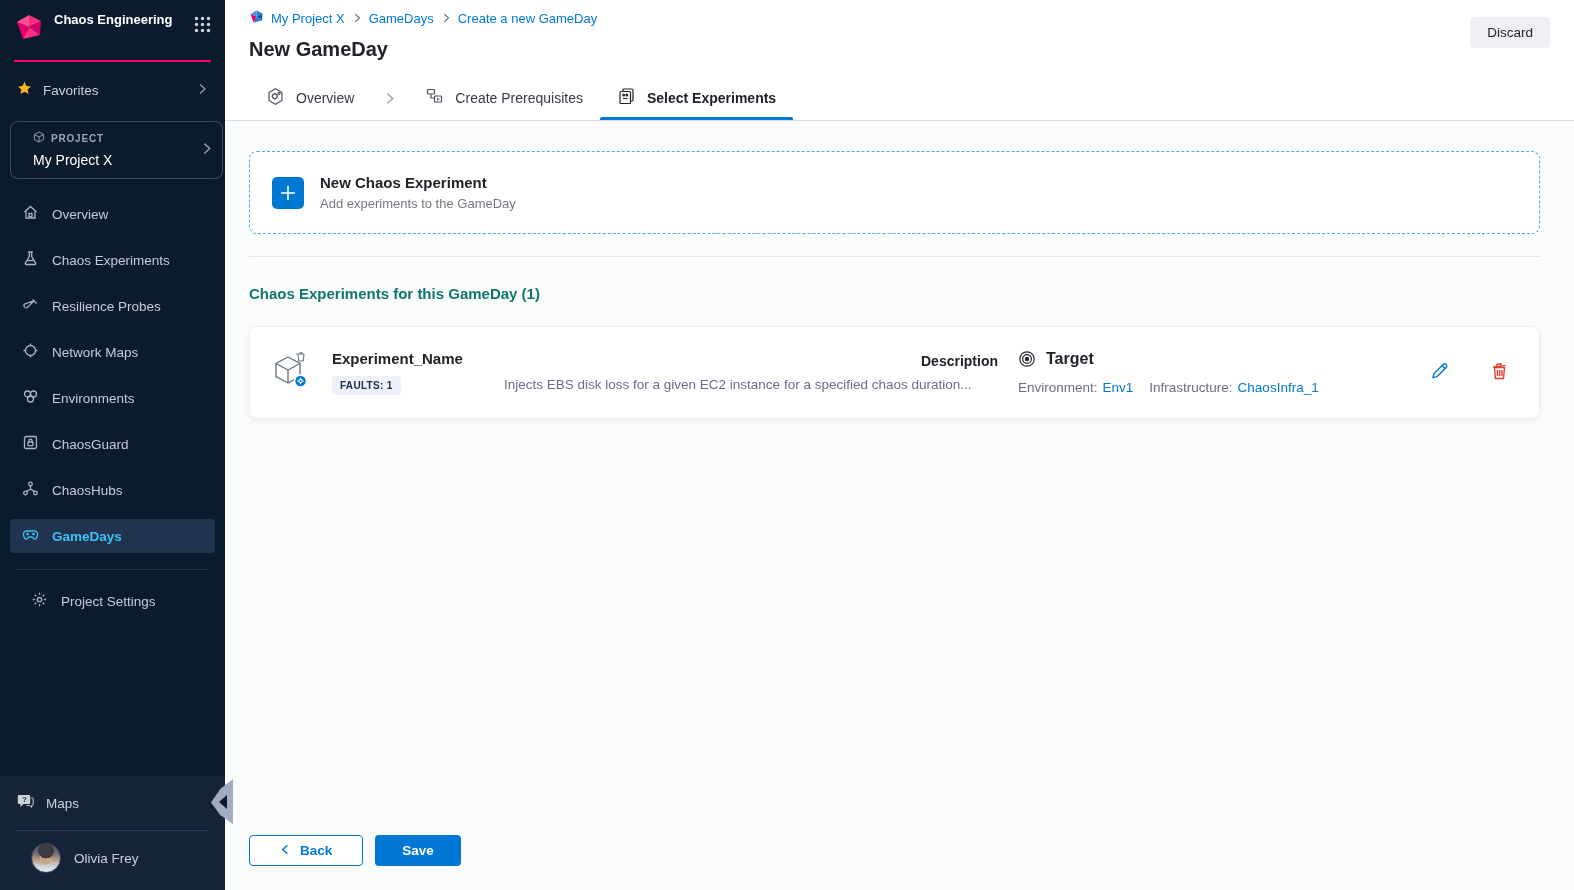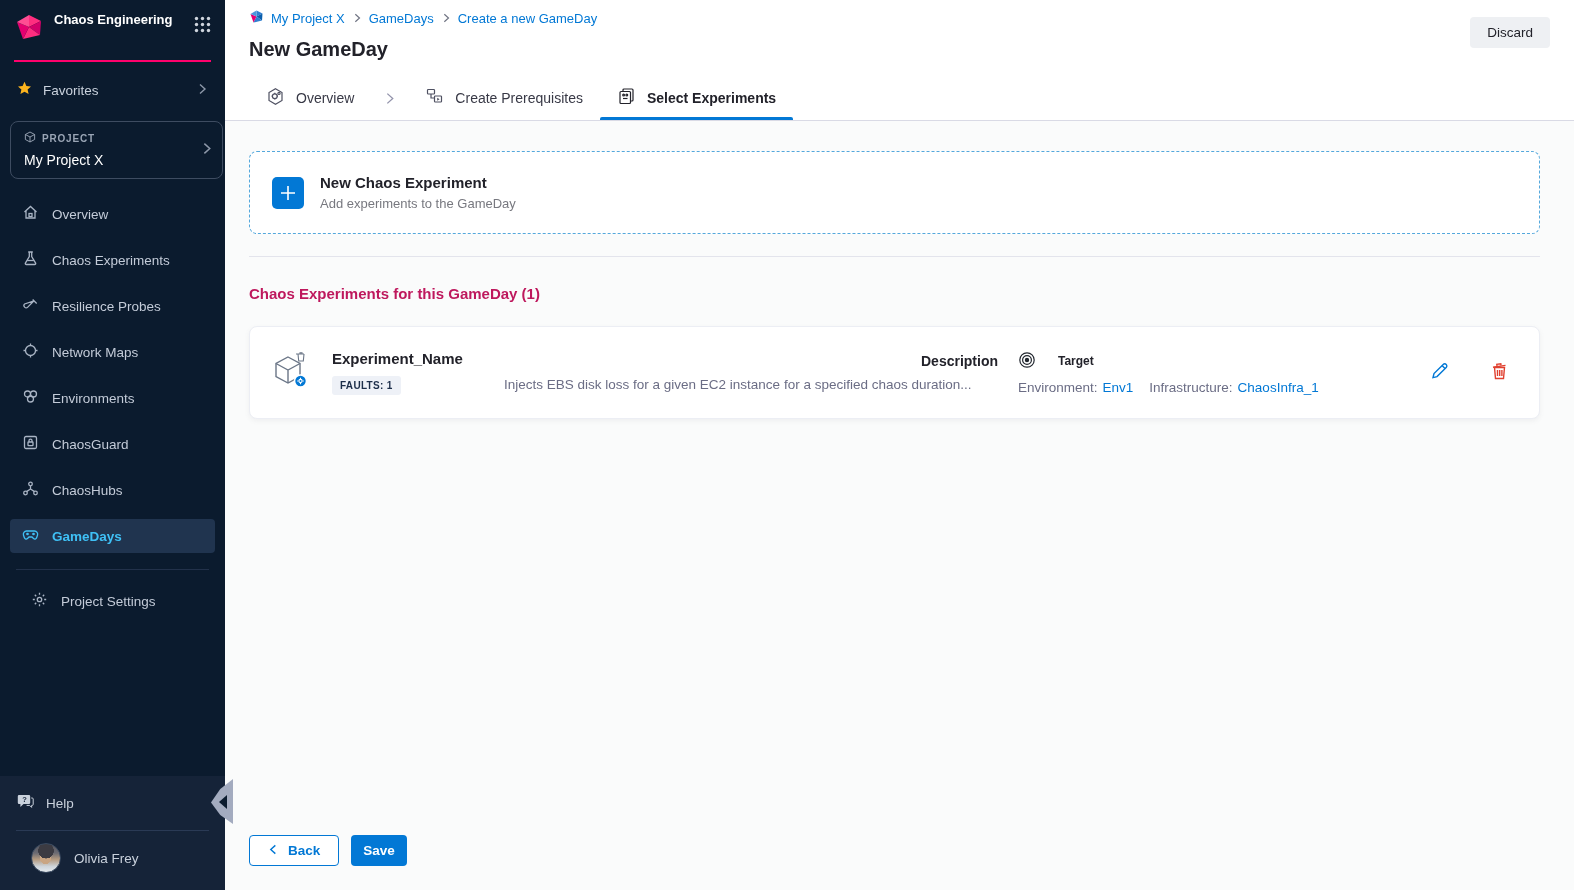--- a/index.html
+++ b/index.html
@@ -9,21 +9,21 @@
   
   .sidebar { width:225px; flex:none; background:#0b1b2e; display:flex; flex-direction:column; position:relative; }
   .brand { display:flex; align-items:flex-start; padding:12px 14px 8px 14px; gap:10px; }
   .brand-title { width:96px; font-size:13px; font-weight:700; color:#ffffff; line-height:1.3; flex:1; }
   .grid-icon { margin-left:auto; margin-top:4px; cursor:pointer; }
   .brand-rule { height:2px; background:#ff016c; margin:6px 14px 0 14px; }
 
   .fav-row { display:flex; align-items:center; gap:11px; padding:19px 17px 14px 17px; font-size:13.5px; color:#c9d1dc; cursor:pointer; }
   .fav-row .chev { margin-left:auto; }
 
-  .project-box { margin:8px 2px 0 10px; border:1px solid #3e4c61; border-radius:8px; padding:9px 26px 10px 13px; position:relative; cursor:pointer; }
+  .project-box { margin:8px 2px 0 10px; border:1px solid #3e4c61; border-radius:8px; padding:9px 26px 10px 22px; position:relative; cursor:pointer; }
   .project-kicker { display:flex; align-items:center; gap:6px; font-size:10px; letter-spacing:.8px; color:#9aa5b5; font-weight:700; }
   .project-name { font-size:14px; color:#ffffff; margin-top:7px; }
   .project-box .chev { position:absolute; right:9px; top:50%; transform:translateY(-50%); }
 
   .nav { padding:18px 10px 0 10px; display:flex; flex-direction:column; gap:12px; }
   .nav-item { display:flex; align-items:center; gap:13px; padding:7px 12px; font-size:13.5px; color:#c3cbd8; border-radius:4px; cursor:pointer; }
   .nav-item svg { flex:none; }
   .nav-item.active { background:#20344f; color:#3fc0f5; font-weight:700; }
   .side-divider { height:1px; background:#22314a; margin:16px 16px 0 16px; }
   .settings-wrap { padding:14px 10px 0 19px; }
@@ -58,41 +58,41 @@
   .tab-sep { display:flex; align-items:center; padding:0 12px; }
 
   .content { flex:1; padding:30px 34px 0 24px; position:relative; }
 
   .dashed-box { border:1.6px dashed #54a8dc; border-radius:8px; background:#ffffff; height:83px; display:flex; align-items:center; gap:16px; padding:4px 22px; cursor:pointer; }
   .plus-btn { width:32px; height:32px; background:#0278d5; border:none; border-radius:5px; display:flex; align-items:center; justify-content:center; flex:none; cursor:pointer; }
   .nx-title { font-size:15px; font-weight:700; color:#22222a; }
   .nx-sub { font-size:13px; color:#77787f; margin-top:5px; }
 
   .content-divider { height:1px; background:#e3e4ec; margin-top:22px; }
-  .section-heading { margin-top:28px; font-size:15px; font-weight:700; color:#be185d; }
+  .section-heading { margin-top:28px; font-size:15px; font-weight:700; color:#0f766e; }
 
   .exp-card { margin-top:24px; background:#ffffff; border:1px solid #eceef4; border-radius:8px; box-shadow:0 2px 5px rgba(96,97,112,.08); height:93px; display:flex; align-items:center; padding:0 20px 0 22px; }
   .exp-icon { flex:none; margin-right:20px; }
   .exp-name-col { width:172px; flex:none; }
   .exp-name { font-size:15px; font-weight:700; color:#22222a; }
   .faults-badge { display:inline-block; margin-top:9px; background:#eef1f7; color:#1c2e4a; font-size:10px; font-weight:700; letter-spacing:.3px; padding:4px 8px; border-radius:3px; }
   .exp-desc-col { flex:1; padding-right:20px; }
   .exp-desc-label { font-size:14px; font-weight:700; color:#22222a;text-align:right; }
   .exp-desc-text { font-size:13.5px; color:#6b6d85; margin-top:8px; }
   .exp-target-col { width:400px; flex:none; }
-  .target-head { display:flex; align-items:center; gap:22px; font-size:12px; font-weight:700; color:#22222a; }
+  .target-head { display:flex; gap:10px; font-size:16px; font-weight:700; color:#22222a; }
   .target-meta { display:flex; gap:16px; margin-top:8px; font-size:13.5px; color:#6b6d85; }
   .meta-pair { display:flex; gap:5px; }
   .meta-link { color:#0278d5; cursor:pointer; }
   .exp-actions { display:flex; align-items:center; gap:36px; padding:0 8px 0 10px; }
   .icon-btn { background:none; border:none; cursor:pointer; display:flex; padding:2px; }
 
   .footer-actions { position:absolute; bottom:24px; left:24px; display:flex; gap:12px; }
-  .back-btn { height:31px; padding:0 18px; border:1px solid #0278d5; color:#0278d5; background:#ffffff; border-radius:4px; font-weight:700; font-size:13.5px; display:flex; gap:9px; align-items:center; font-family:inherit; cursor:pointer; }
-  .save-btn { height:31px; padding:0 12px; background:#0278d5; color:#ffffff; border:none; border-radius:4px; font-weight:700; font-size:13.5px; font-family:inherit; cursor:pointer; }
+  .back-btn { height:31px; padding:0 30px; border:1px solid #0278d5; color:#0278d5; background:#ffffff; border-radius:4px; font-weight:700; font-size:13.5px; display:flex; gap:9px; align-items:center; font-family:inherit; cursor:pointer; }
+  .save-btn { height:31px; padding:0 27px; background:#0278d5; color:#ffffff; border:none; border-radius:4px; font-weight:700; font-size:13.5px; font-family:inherit; cursor:pointer; }
 </style>
 </head>
 <body>
 
 <div class="app">
 
   <aside class="sidebar">
     <div class="brand">
       <span>
         <svg width="30" height="30" viewBox="0 0 30 30">
@@ -246,21 +246,21 @@
 
     <div class="side-bottom">
       <div class="help-row">
         <span>
           <svg width="17" height="17" viewBox="0 0 17 17" fill="#c9d1dc">
               <path d="M2 2 h10 a1.2 1.2 0 0 1 1.2 1.2 v6.6 a1.2 1.2 0 0 1-1.2 1.2 H6.5 L3.4 14 v-3 H2 A1.2 1.2 0 0 1 .8 9.8 V3.2 A1.2 1.2 0 0 1 2 2 Z"></path>
               <path d="M14.2 5 h1 a1 1 0 0 1 1 1 v5.4 a1 1 0 0 1-1 1 h-.6 v2 l-2-2 h-3" fill="none" stroke="#c9d1dc" stroke-width="1"></path>
               <text x="5.3" y="9.3" font-size="7.5" fill="#152338" font-weight="bold" font-family="Liberation Sans, sans-serif">?</text>
             </svg>
         </span>
-        <span>Help</span>
+        <span>Maps</span>
       </div>
       <div class="bottom-divider"></div>
       <div class="user-row">
         <span class="avatar"></span>
         <span>Olivia Frey</span>
       </div>
     </div>
   </aside>
 
   <div class="collapse-handle">

